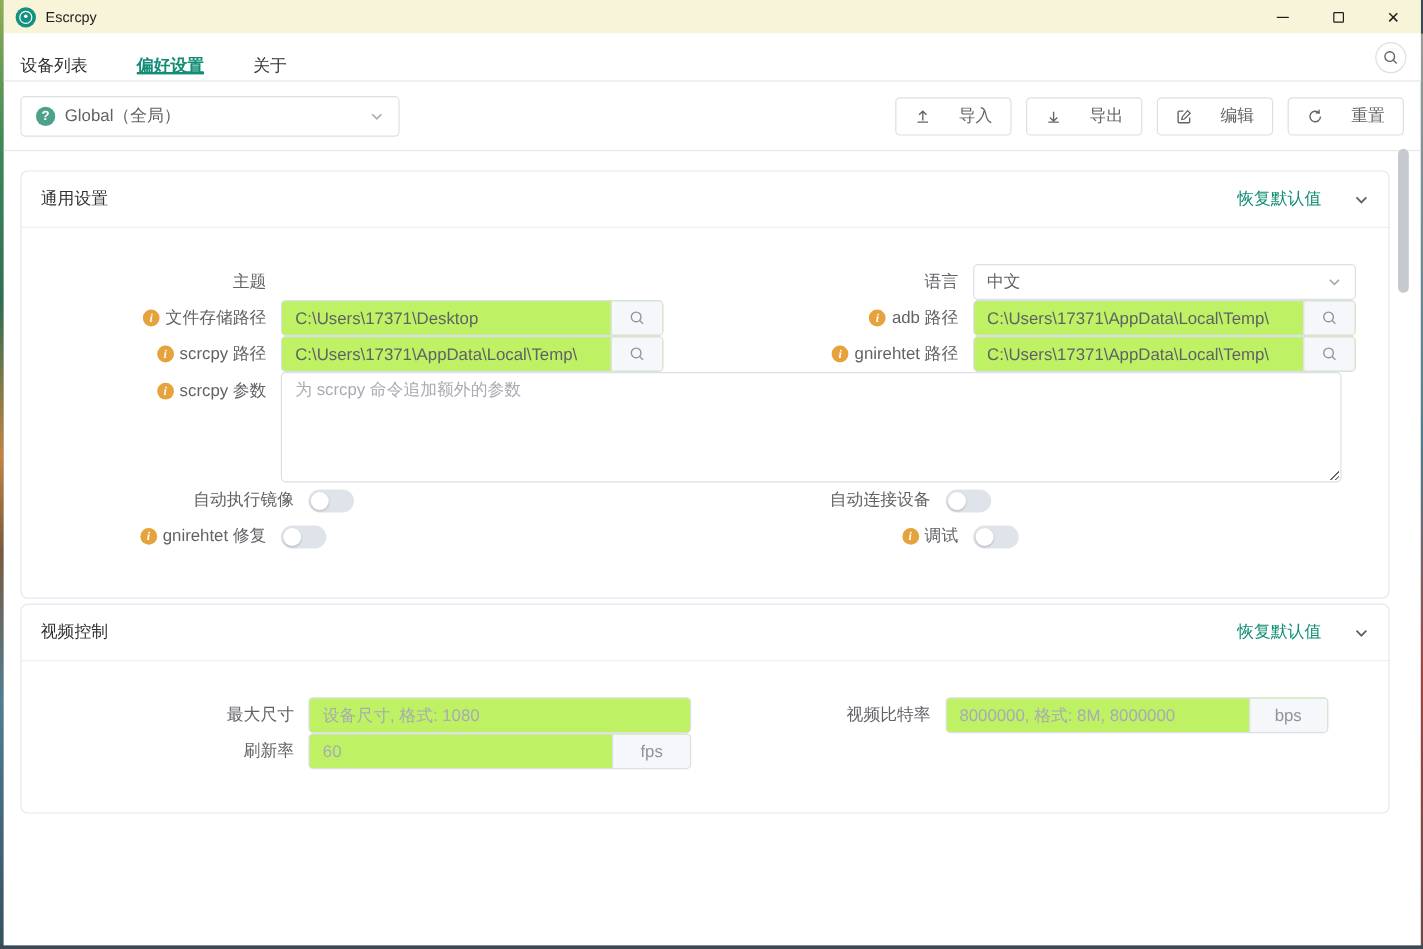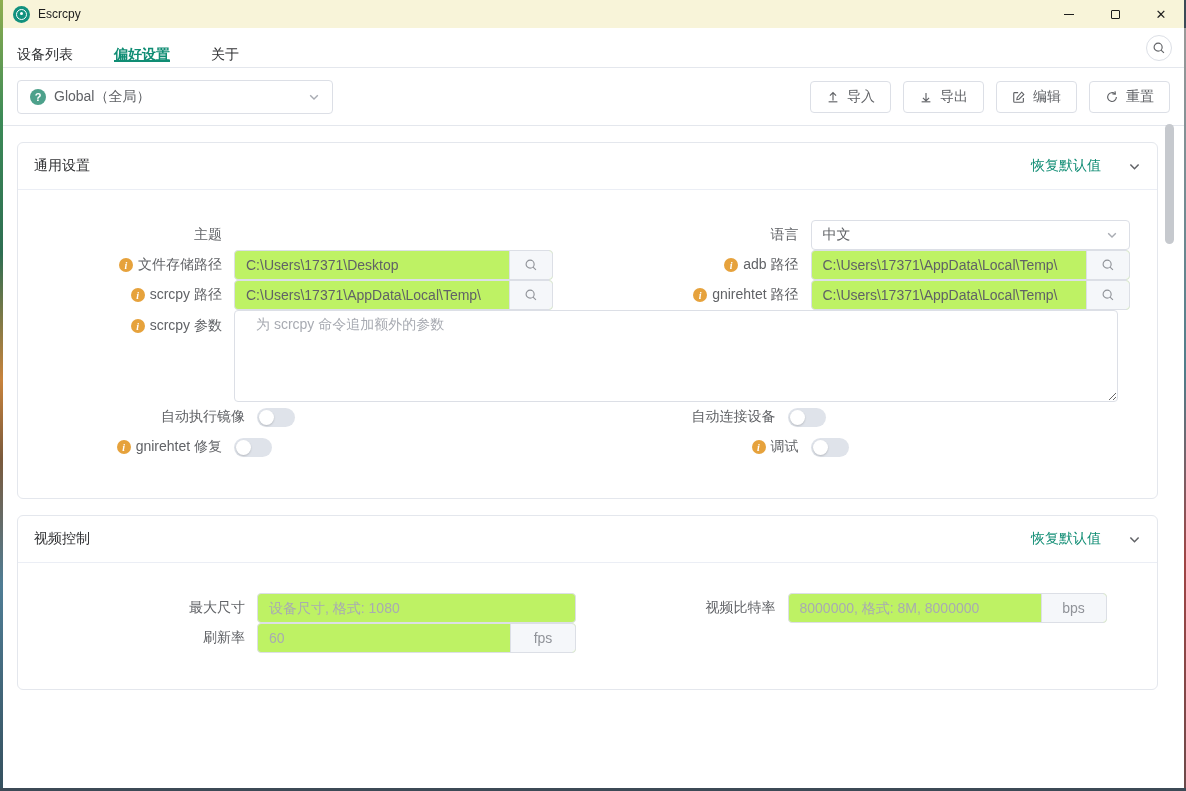--- a/index.html
+++ b/index.html
@@ -45,25 +45,25 @@
   
   .toolbar { flex:0 0 auto; display:flex; align-items:center; padding:12px 14px 11px 14px; border-bottom:1px solid #e4e7ed; }
   .scope-select { width:316px; height:34px; border:1px solid #dcdfe6; border-radius:4px; display:flex;
     align-items:center; padding:0 12px; cursor:pointer; background:#fff; }
   .scope-qicon { width:16px; height:16px; border-radius:50%; background:#4da18b; color:#fff; font-size:11px;
     display:flex; align-items:center; justify-content:center; flex:0 0 16px; font-weight:bold; }
   .scope-text { font-size:14px; color:#606266; margin-left:8px; }
   .scope-chevron { margin-left:auto; display:flex; }
   .toolbar-buttons { margin-left:auto; display:flex; gap:12px; }
   .btn { height:32px; padding:0 15px; border:1px solid #dcdfe6; border-radius:4px; background:#fff;
-    color:#606266; font-size:14px; display:flex; align-items:center; gap:7px; cursor:pointer; }
+    color:#606266; font-size:14px; display:flex; align-items:center; gap:23px; cursor:pointer; }
 
   
   .scroll-area { flex:1 1 auto; overflow:hidden; padding:16px 30px 0 14px; position:relative; }
-  .card { width:1141px; border:1px solid #e4e7ed; border-radius:6px; background:#fff; margin-bottom:16px; }
+  .card { width:1141px; border:1px solid #e4e7ed; border-radius:6px; background:#fff; margin-bottom:4px; }
   .card-header { height:47px; display:flex; align-items:center; padding:0 16px; border-bottom:1px solid #ebeef5; }
   .card-title { font-size:14px; color:#303133; }
   .restore-link { margin-left:auto; font-size:14px; color:#108d74; cursor:pointer; }
   .collapse-chevron { margin-left:27px; display:flex; cursor:pointer; }
   .card-body { padding:30px 16px 36px 16px; }
   .form-grid { display:grid; grid-template-columns:1fr 1fr; }
 
   .field { display:flex; align-items:center; min-height:30px; }
   .flabel { flex:0 0 200px; display:flex; align-items:center; justify-content:flex-end; gap:5px;
     padding-right:12px; font-size:14px; color:#606266; }
@@ -82,21 +82,21 @@
   .el-input { display:flex; width:319px; height:30px; border:1px solid #dcdfe6; border-radius:4px;
     overflow:hidden; background:#bef264; }
   .el-input input { flex:1; min-width:0; border:none; outline:none; padding:0 11px; font-size:14px;
     color:#606266; background:transparent; font-family:"Liberation Sans", sans-serif; }
   .el-input input::placeholder { color:#a8abb2; }
   .input-append { flex:0 0 43px; background:#f5f7fa; border-left:1px solid #dcdfe6; display:flex;
     align-items:center; justify-content:center; cursor:pointer; }
   .input-suffix { flex:0 0 65px; background:#f5f7fa; border-left:1px solid #dcdfe6; display:flex;
     align-items:center; justify-content:center; font-size:14px; color:#909399; }
 
-  textarea.args { width:884px; height:92px; border:1px solid #dcdfe6; border-radius:4px; padding:5px 21px;
+  textarea.args { width:884px; height:92px; border:1px solid #dcdfe6; border-radius:4px; padding:5px 11px;
     font-size:14px; color:#606266; font-family:"Liberation Sans", sans-serif; outline:none; }
   textarea.args::placeholder { color:#a8abb2; }
 
   .switch { width:38px; height:19px; border-radius:10px; background:#dfe3ea; position:relative; cursor:pointer; flex:0 0 38px; }
   .switch::after { content:''; position:absolute; left:2px; top:2px; width:15px; height:15px; border-radius:50%;
     background:#fff; box-shadow:0 1px 2px rgba(0,0,0,.18); }
 
   .scrollbar-thumb { position:absolute; right:10px; top:124px; width:9px; height:120px;
     background:#c6c9ce; border-radius:5px; z-index:2; cursor:pointer; }
 

